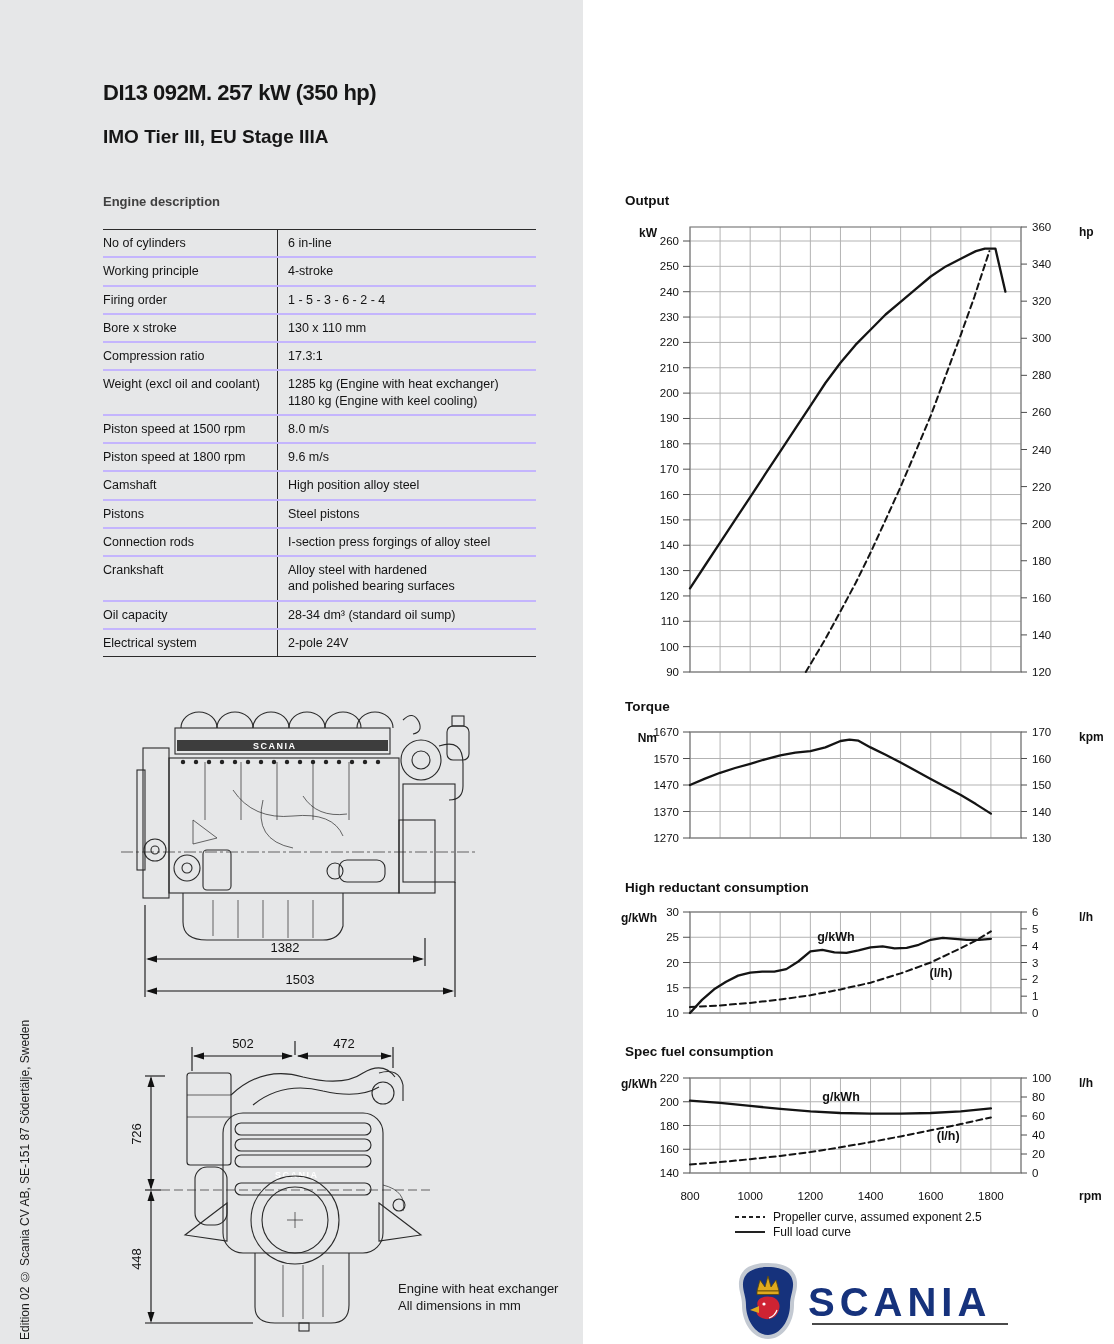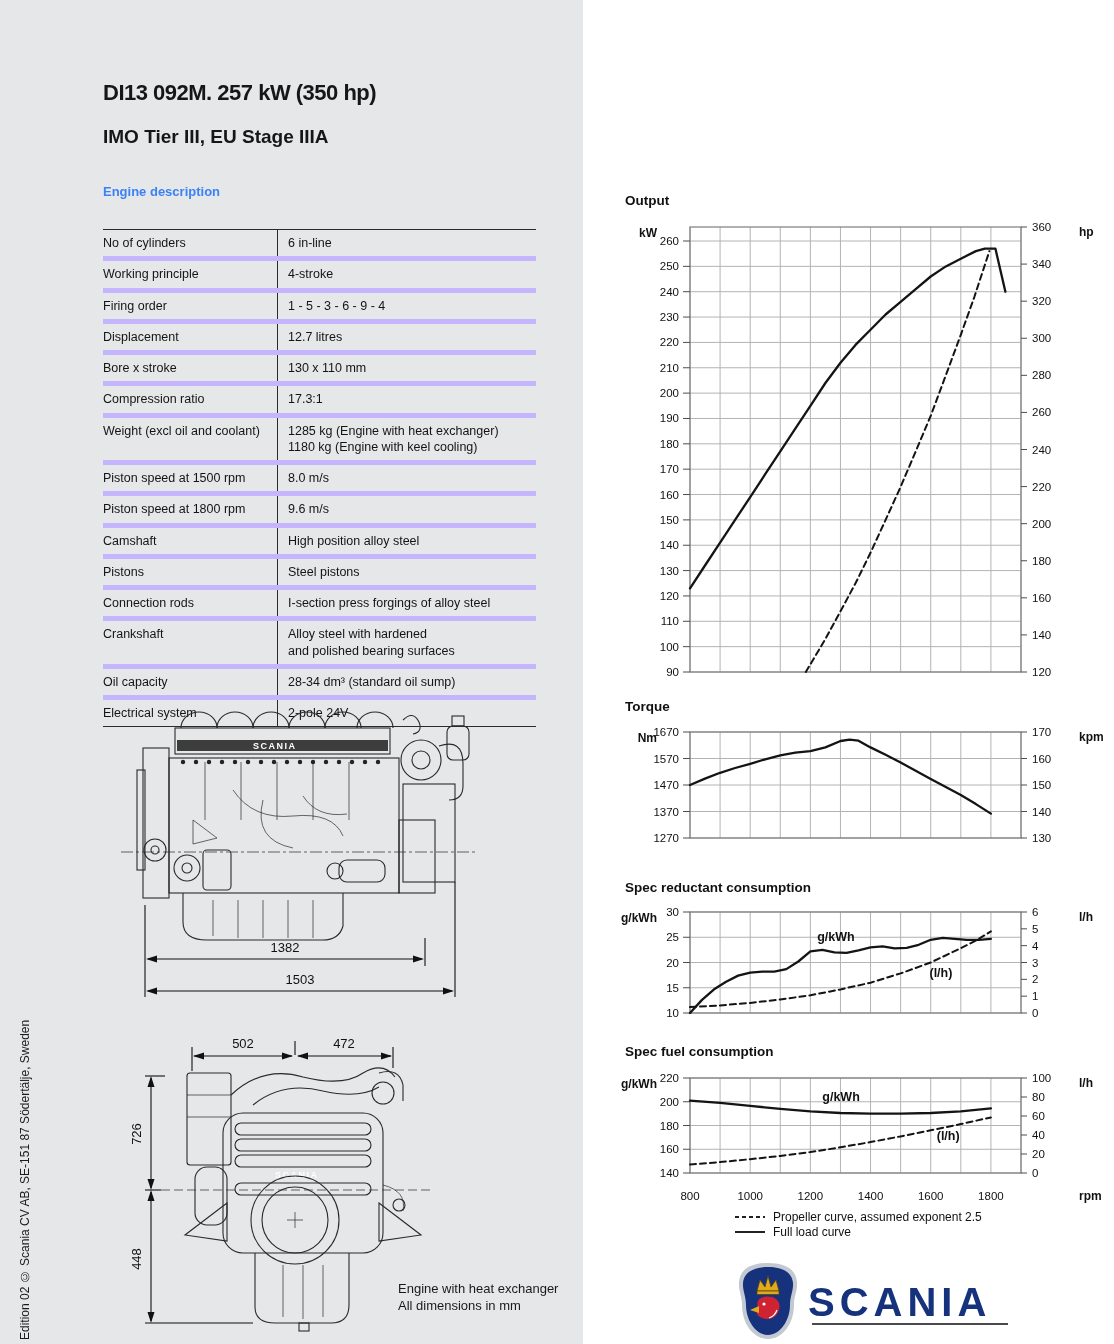--- a/index.html
+++ b/index.html
@@ -1,24 +1,24 @@
 <!DOCTYPE html>
 <html><head>
 <meta charset="utf-8">
 <style>
   html,body{margin:0;padding:0;background:#fff;}
   .page{position:relative;width:1114px;height:1344px;background:#ffffff;overflow:hidden;
         font-family:"Liberation Sans",sans-serif;color:#141414;}
   .left-panel{position:absolute;left:0;top:0;width:583px;height:1344px;background:#e6e7e8;}
   .doc-title{position:absolute;left:103px;top:80px;font-size:22px;font-weight:bold;letter-spacing:-0.5px;color:#161616;}
   .doc-subtitle{position:absolute;left:103px;top:126px;font-size:19px;color:#161616;font-weight:bold;}
-  .section-heading{position:absolute;left:103px;top:184px;font-size:13px;font-weight:bold;color:#3b82f6;}
+  .section-heading{position:absolute;left:103px;top:194px;font-size:13px;font-weight:bold;color:#404040;}
   .spec-table{position:absolute;left:103px;top:229px;width:433px;border-collapse:collapse;
               border-top:1px solid #2b2b2b;border-bottom:1px solid #2b2b2b;font-size:12.5px;color:#141414;}
-  .spec-table td{border-top:5px solid #c4b5fd;padding:5px 6px 5px 0;vertical-align:top;line-height:1.3;}
+  .spec-table td{border-top:2px solid #c4b5fd;padding:5px 6px 5px 0;vertical-align:top;line-height:1.3;}
   .spec-table tr:first-child td{border-top:none;}
   .spec-table td.lbl{width:168px;border-right:1px solid #2b2b2b;}
   .spec-table td.val{padding-left:10px;}
   .edition-note{position:absolute;left:18px;top:948px;height:392px;font-size:12px;color:#1a1a1a;
                 writing-mode:vertical-rl;transform:rotate(180deg);white-space:nowrap;}
   .chart-title{position:absolute;left:625px;font-size:13.5px;font-weight:bold;color:#111;}
   .chart-svg{position:absolute;}
   .grid{stroke:#b3b3b3;stroke-width:1;}
   .frame{fill:none;stroke:#7d7d7d;stroke-width:1.2;}
   .tick{stroke:#4d4d4d;stroke-width:1;}
@@ -62,25 +62,21 @@
         <tr>
           <td class="lbl">No of cylinders</td>
           <td class="val">6 in-line</td>
         </tr>
         <tr>
           <td class="lbl">Working principle</td>
           <td class="val">4-stroke</td>
         </tr>
         <tr>
           <td class="lbl">Firing order</td>
-          <td class="val">1 - 5 - 3 - 6 - 9 - 4</td>
-        </tr>
-        <tr>
-          <td class="lbl">Displacement</td>
-          <td class="val">12.7 litres</td>
+          <td class="val">1 - 5 - 3 - 6 - 2 - 4</td>
         </tr>
         <tr>
           <td class="lbl">Bore x stroke</td>
           <td class="val">130 x 110 mm</td>
         </tr>
         <tr>
           <td class="lbl">Compression ratio</td>
           <td class="val">17.3:1</td>
         </tr>
         <tr>
@@ -280,21 +276,21 @@
     <text class="dimtxt" x="38" y="224" text-anchor="middle" transform="rotate(-90 38 224)">448</text>
   </svg>
 
   <div class="caption">
     <div>Engine with heat exchanger</div>
     <div>All dimensions in mm</div>
   </div>
 
   <div class="chart-title" style="top:193px">Output</div>
   <div class="chart-title" style="top:699px">Torque</div>
-  <div class="chart-title" style="top:880px">Spec reductant consumption</div>
+  <div class="chart-title" style="top:880px">High reductant consumption</div>
   <div class="chart-title" style="top:1044px">Spec fuel consumption</div>
 
   <div id="charts">
       <svg width="514" height="473" class="chart-svg" style="left: 600px; top: 215px;">
         <line x1="90" y1="12" x2="90" y2="457" class="grid"></line>
         <line x1="120.0909090909091" y1="12" x2="120.0909090909091" y2="457" class="grid"></line>
         <line x1="150.1818181818182" y1="12" x2="150.1818181818182" y2="457" class="grid"></line>
         <line x1="180.27272727272725" y1="12" x2="180.27272727272725" y2="457" class="grid"></line>
         <line x1="210.36363636363637" y1="12" x2="210.36363636363637" y2="457" class="grid"></line>
         <line x1="240.45454545454544" y1="12" x2="240.45454545454544" y2="457" class="grid"></line>

